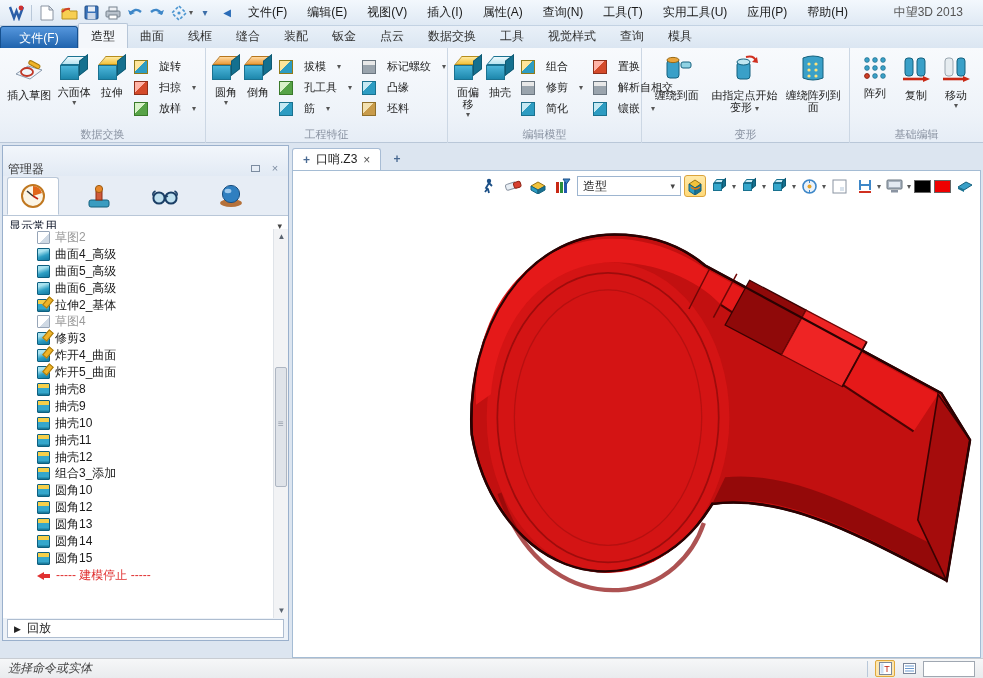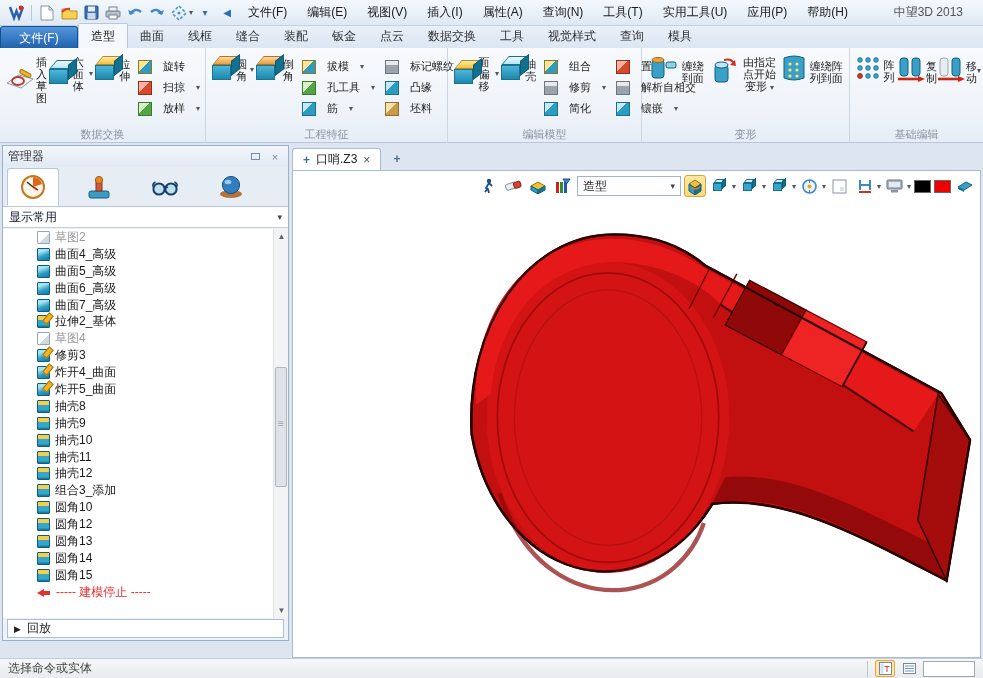--- a/index.html
+++ b/index.html
@@ -28,21 +28,21 @@
     border-radius:2px 2px 0 0; color:#111; }
 
   
   #ribbon { position:absolute; left:0; top:48px; width:983px; height:95px;
     background:linear-gradient(#f8fafd,#eef3f9 70%,#e6edf6); border-bottom:1px solid #b9c7d8;
     display:flex; }
   .rgroup { height:95px; position:relative; border-right:1px solid #ccd7e4; padding:2px 4px 14px;
     display:flex; align-items:flex-start; }
   .rgroup-label { position:absolute; left:0; right:0; bottom:1px; text-align:center;
     font-size:11px; color:#8a93a2; white-space:nowrap; overflow:hidden; }
-  .bigbtn { width:52px; padding-top:4px; display:flex; flex-direction:row; align-items:center;
+  .bigbtn { width:52px; padding-top:4px; display:flex; flex-direction:column; align-items:center;
     border-radius:3px; }
   .bigbtn .blabel { font-size:11px; color:#222; text-align:center; line-height:12px; margin-top:2px; }
   .bigbtn .dd { font-size:8px; color:#555; line-height:9px; }
   .smallcol { display:flex; flex-direction:column; gap:2px; padding-top:7px; margin:0 2px; }
   .smallbtn { display:flex; align-items:center; gap:11px; height:19px; padding:0 3px; border-radius:3px; }
   .smallbtn .slabel { font-size:11px; color:#222; white-space:nowrap; }
   .smallbtn .dd { font-size:8px; color:#555; }
 
   
   .cb { position:relative; width:32px; height:30px; display:inline-block; }
@@ -59,21 +59,21 @@
     background:linear-gradient(135deg,#c6e9f3 0 40%,#2d9cc2 40%); flex:none; }
   .si.y { background:linear-gradient(135deg,#ffe59a 0 45%,#2d9cc2 45%); border-color:#8f7a1a; }
   .si.r { background:linear-gradient(135deg,#ffb3a6 0 45%,#d44a2a 45%); border-color:#8f2f1a; }
   .si.g { background:linear-gradient(135deg,#d9f2c9 0 45%,#57a347 45%); border-color:#3a7a2a; }
   .si.gr { background:linear-gradient(#e8e8e8 0 30%,#9aa4ad 30%); border-color:#6b7680; }
   .si.tn { background:linear-gradient(135deg,#f3e1b0 0 45%,#c89b4a 45%); border-color:#8f6f2a; }
 
   
   #manager { position:absolute; left:2px; top:145px; width:287px; height:496px;
     background:#edf2f8; border:1px solid #9ab0cc; }
-  #mgr-header { height:21px; display:flex; align-items:center; padding:8px 5px;
+  #mgr-header { height:21px; display:flex; align-items:flex-start; padding:15px 5px;
     background:linear-gradient(#f2f6fb,#e2eaf4); }
   #mgr-header .mtitle { color:#333; }
   .winbtn { margin-left:4px; width:16px; height:14px; display:flex; align-items:center;
     justify-content:center; color:#7c8ca0; font-size:11px; }
   #mgr-restore { margin-left:auto; }
   #mgr-restore b { width:9px; height:7px; border:1px solid #7c8ca0; display:block; }
   #mgr-tabs { height:40px; display:flex; align-items:flex-end; padding-left:4px; gap:14px;
     background:#e7edf5; border-bottom:1px solid #b9c7d8; }
   .mtab { width:52px; height:38px; display:flex; align-items:center; justify-content:center; }
   .mtab.active { background:#fff; border:1px solid #b9c7d8; border-bottom:1px solid #fff;
@@ -139,21 +139,21 @@
   .minicb { position:relative; width:16px; height:14px; display:inline-block; }
   .minicb i { position:absolute; }
   .minicb .t { left:3px; top:0; width:9px; height:4px; background:#cfeef7; border:1px solid #19718f; transform:skewX(-40deg); }
   .minicb .f { left:1px; top:4px; width:9px; height:8px; background:#35a7cc; border:1px solid #19718f; }
   .minicb .s { left:10px; top:2px; width:4px; height:8px; background:#14708f; border:1px solid #105a73; transform:skewY(-38deg); transform-origin:0 0; }
 
   
   #statusbar { position:absolute; left:0; top:658px; width:983px; height:20px;
     background:linear-gradient(#f6f7f8,#e9ebee); border-top:1px solid #c8ccd2;
     display:flex; align-items:center; padding:0 8px; }
-  #status-msg { color:#444; }
+  #status-msg { color:#444;font-style:italic; }
   #status-right { margin-left:auto; display:flex; align-items:center; gap:4px; }
   .stbtn { width:20px; height:17px; display:flex; align-items:center; justify-content:center;
     border-radius:2px; }
   .stbtn.hl { background:#fde6ae; border:1px solid #e0a93c; }
   #status-input { width:52px; height:16px; background:#fff; border:1px solid #a0a8b2; }
 
   .filler { position:absolute; left:0; top:143px; width:983px; height:5px; background:#dce5f0; }
   #left-gap { position:absolute; left:0; top:641px; width:291px; height:17px; background:#dce5f0; }
 </style>
 </head>
@@ -541,24 +541,20 @@
       </div>
     <div class="trow">
         <span class="tico"></span>
         <span class="tlabel">曲面5_高级</span>
       </div>
     <div class="trow">
         <span class="tico"></span>
         <span class="tlabel">曲面6_高级</span>
       </div>
     <div class="trow">
-        <span class="tico"></span>
-        <span class="tlabel">曲面7_高级</span>
-      </div>
-    <div class="trow">
         <span class="tico cu pen"></span>
         <span class="tlabel">拉伸2_基体</span>
       </div>
     <div class="trow dim">
         <span class="tico sk"></span>
         <span class="tlabel">草图4</span>
       </div>
     <div class="trow">
         <span class="tico pen"></span>
         <span class="tlabel">修剪3</span>

